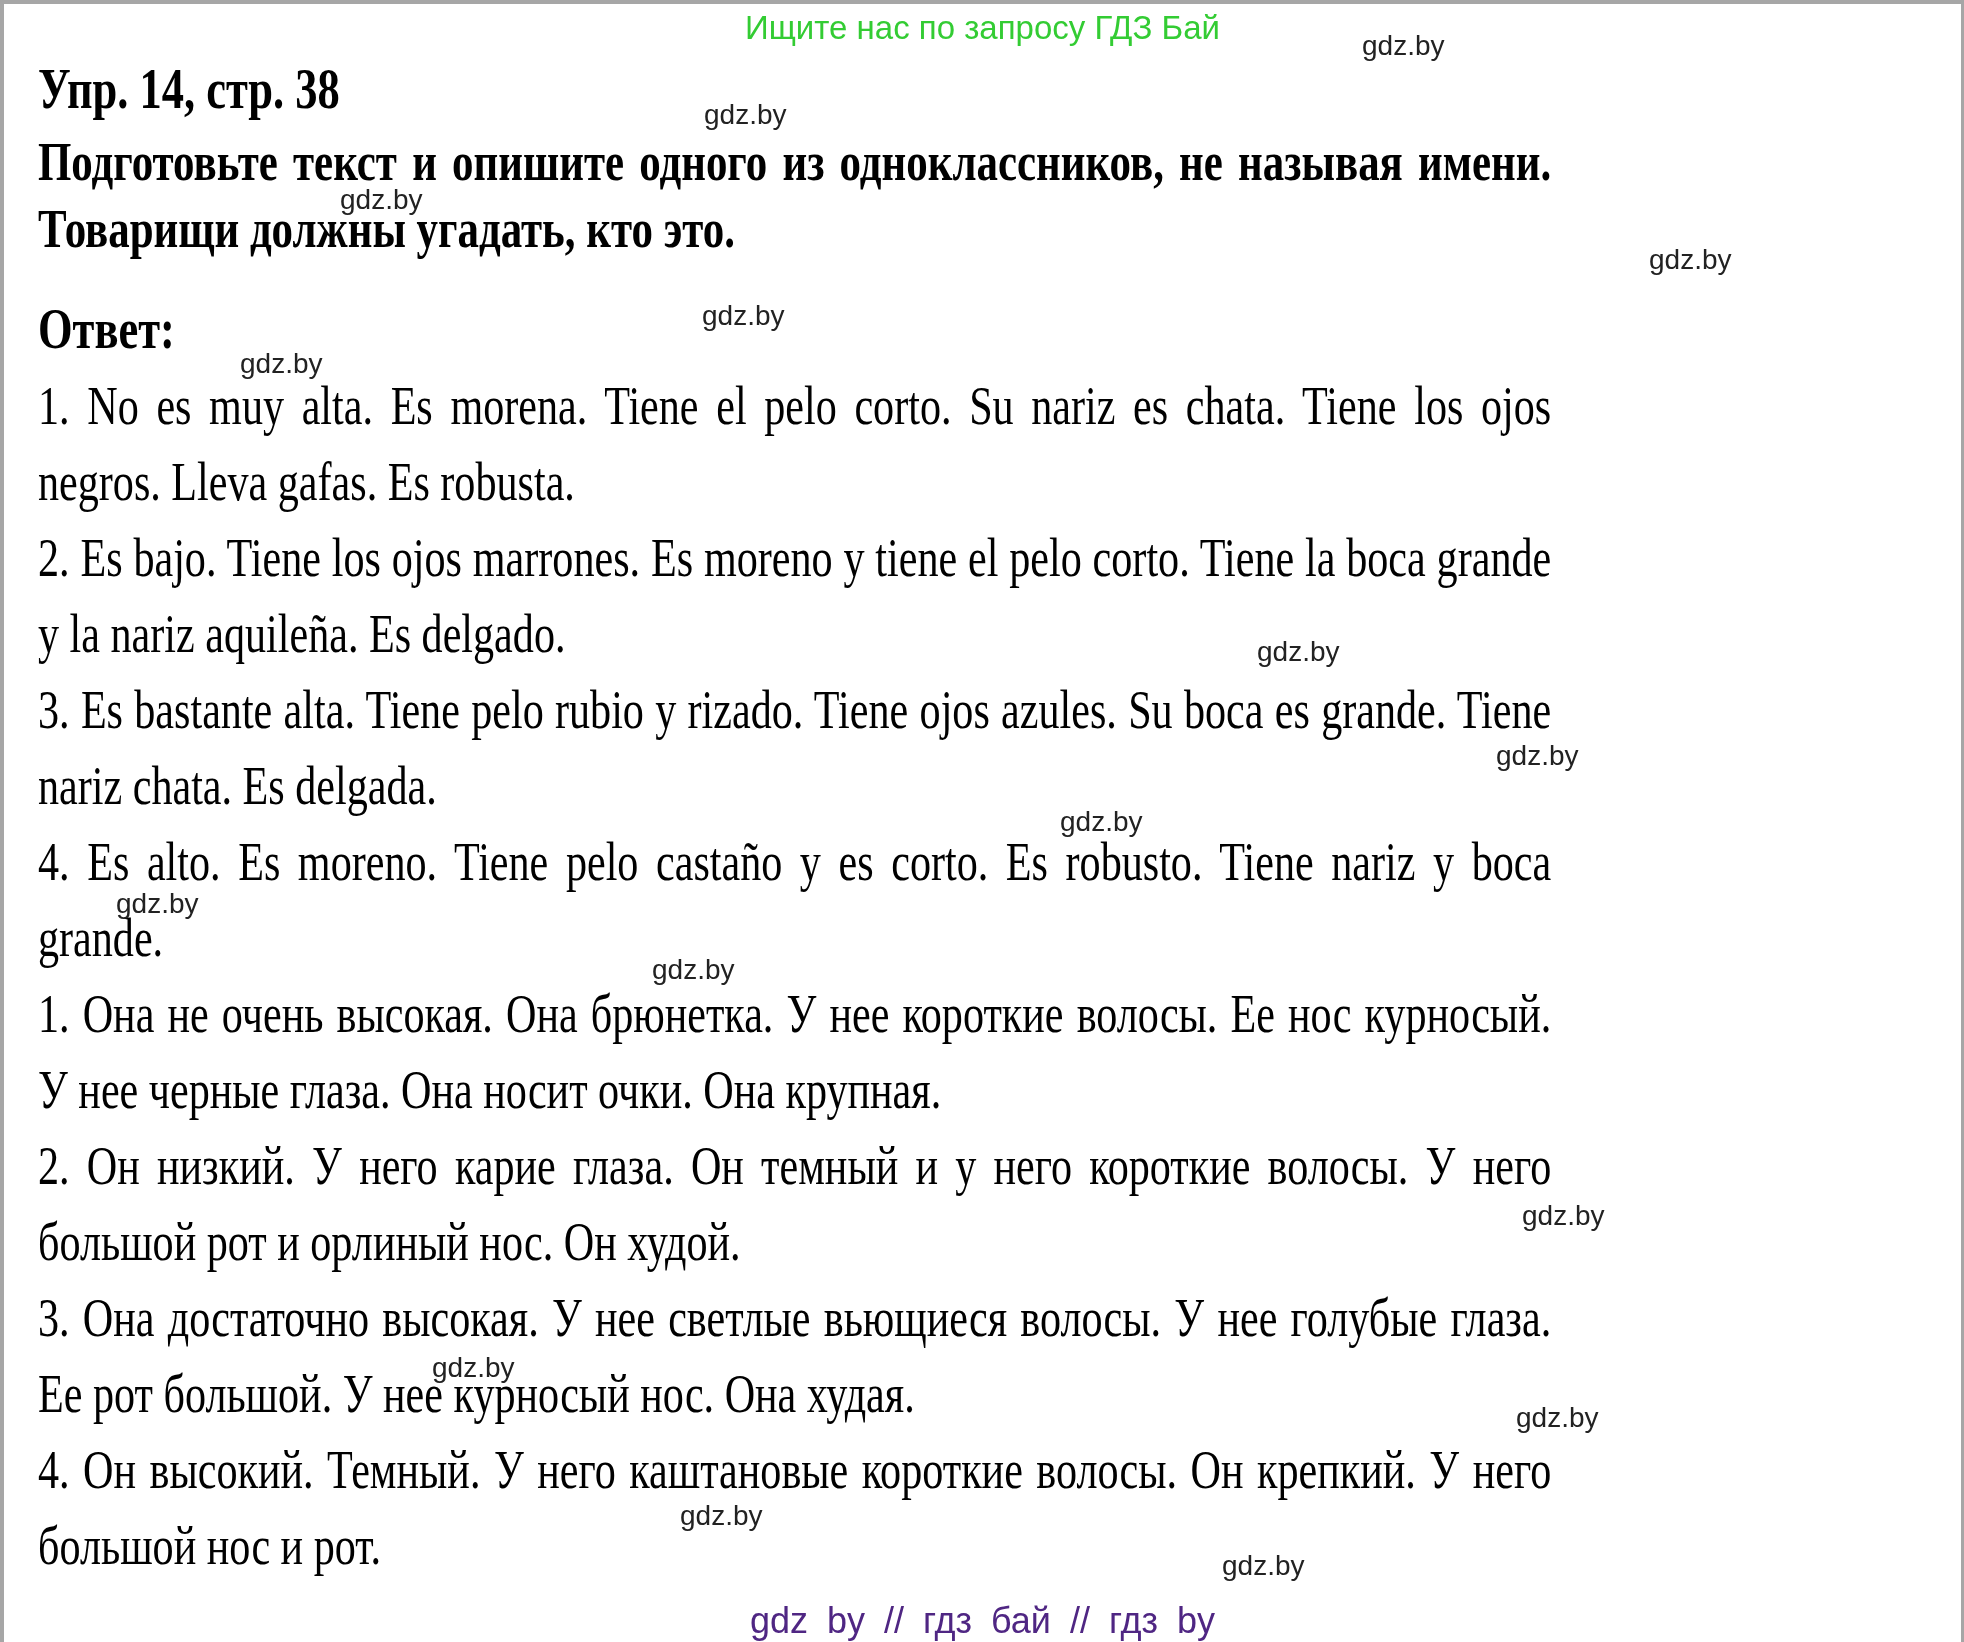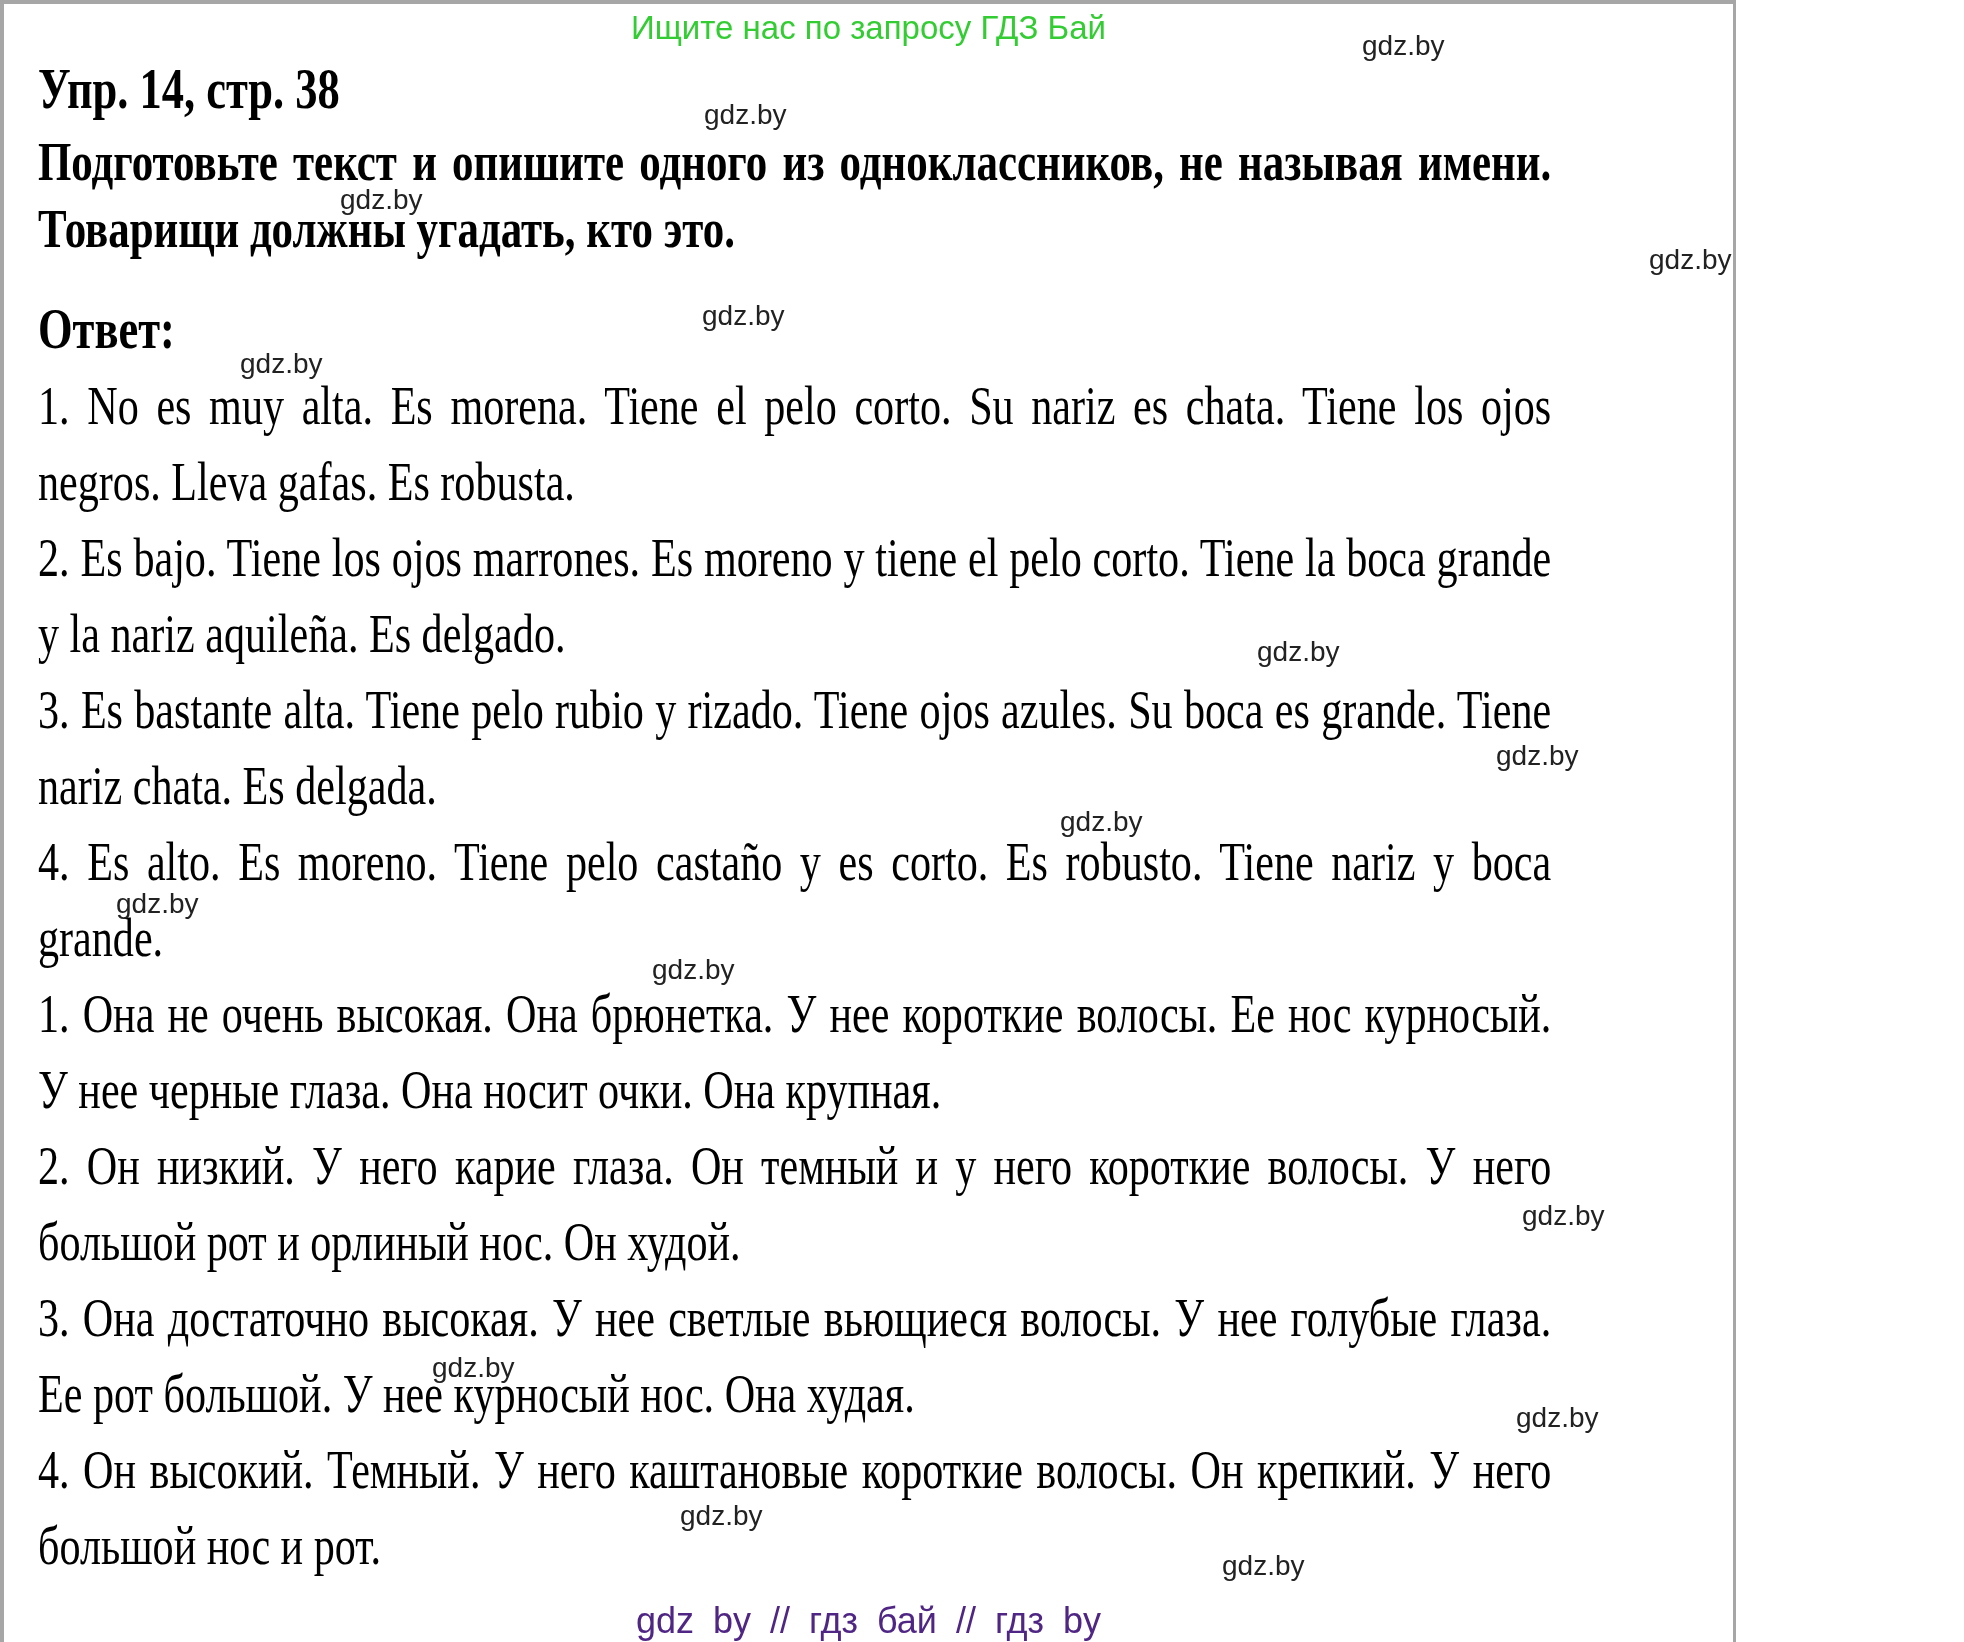--- a/index.html
+++ b/index.html
@@ -1,19 +1,19 @@
 <!DOCTYPE html>
 <html style="--banner-green: #33cc33; --footer-purple: #4f2683; --watermark-gray: #222222; --text-black: #000000; --page-bg: #ffffff; --edge-gray: #a6a6a6;"><head>
 <meta charset="utf-8">
 <style>
   html, body { margin: 0; padding: 0; background: #ffffff; }
 
   .page {
     position: relative;
-    width: 1736px;
+    width: 1964px;
     height: 1642px;
     background: var(--page-bg, #ffffff);
     overflow: hidden;
     box-sizing: border-box;
     border-style: solid;
     border-color: var(--edge-gray, #a6a6a6);
     border-width: 4px 3px 0 4px;
     color: var(--text-black, #000000);
     font-family: "Liberation Serif", serif;
   }

